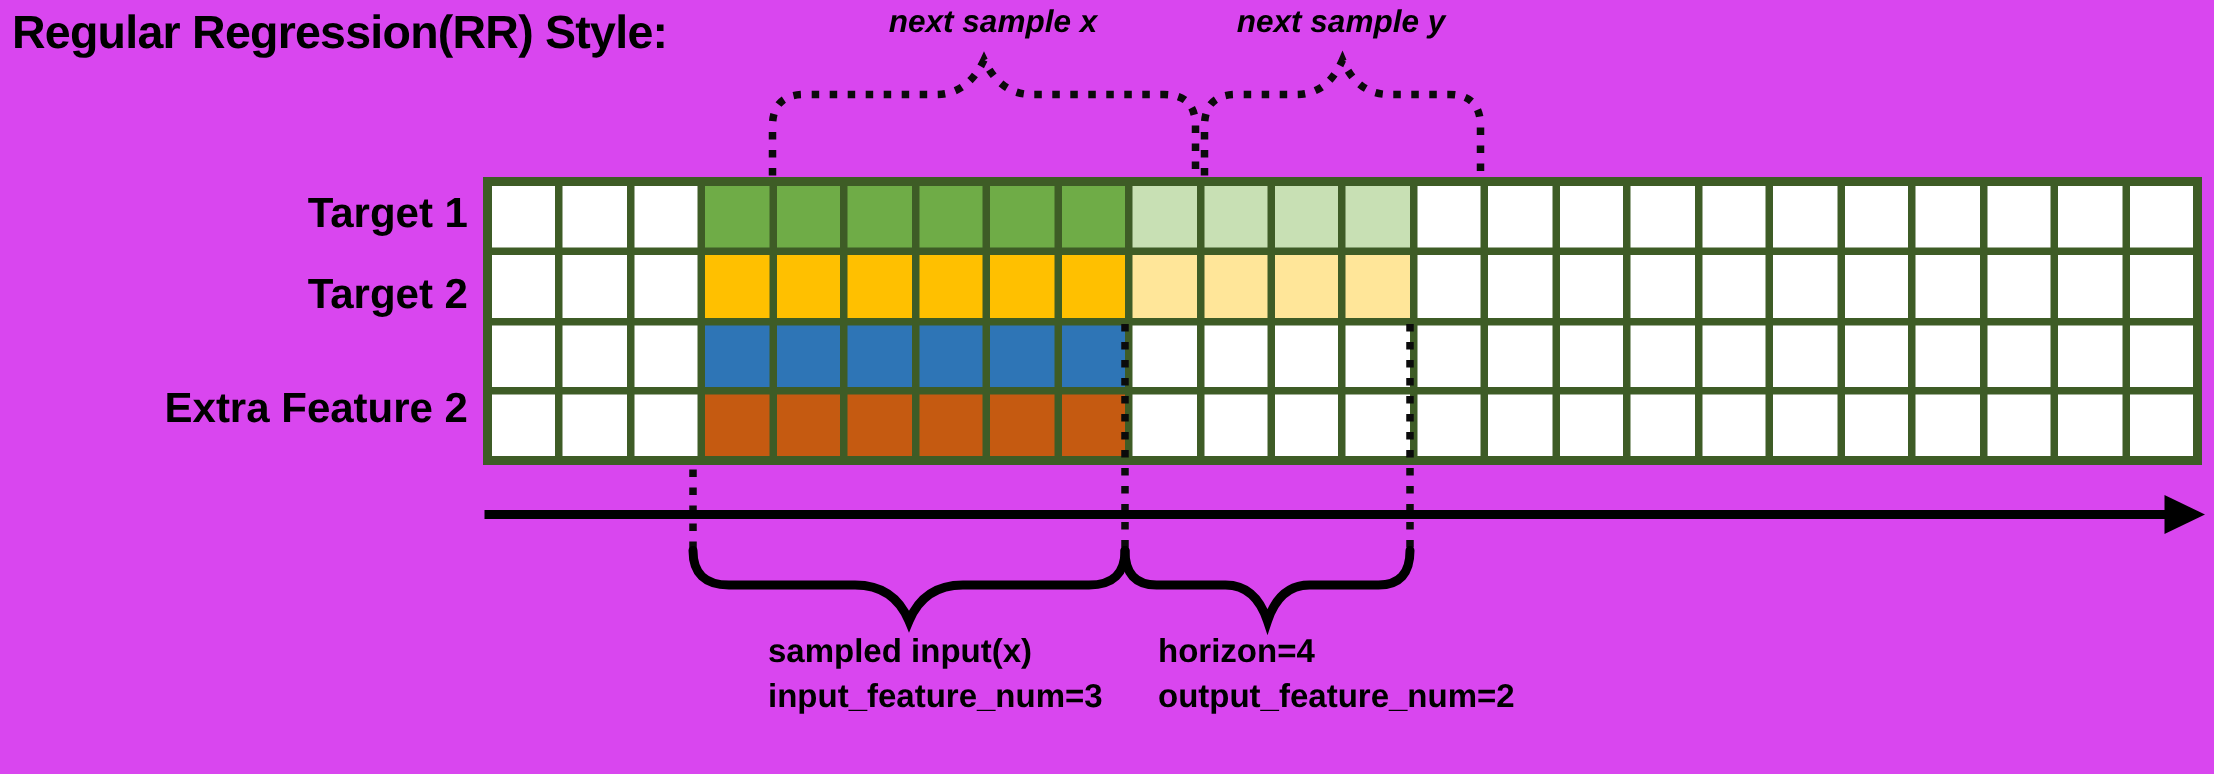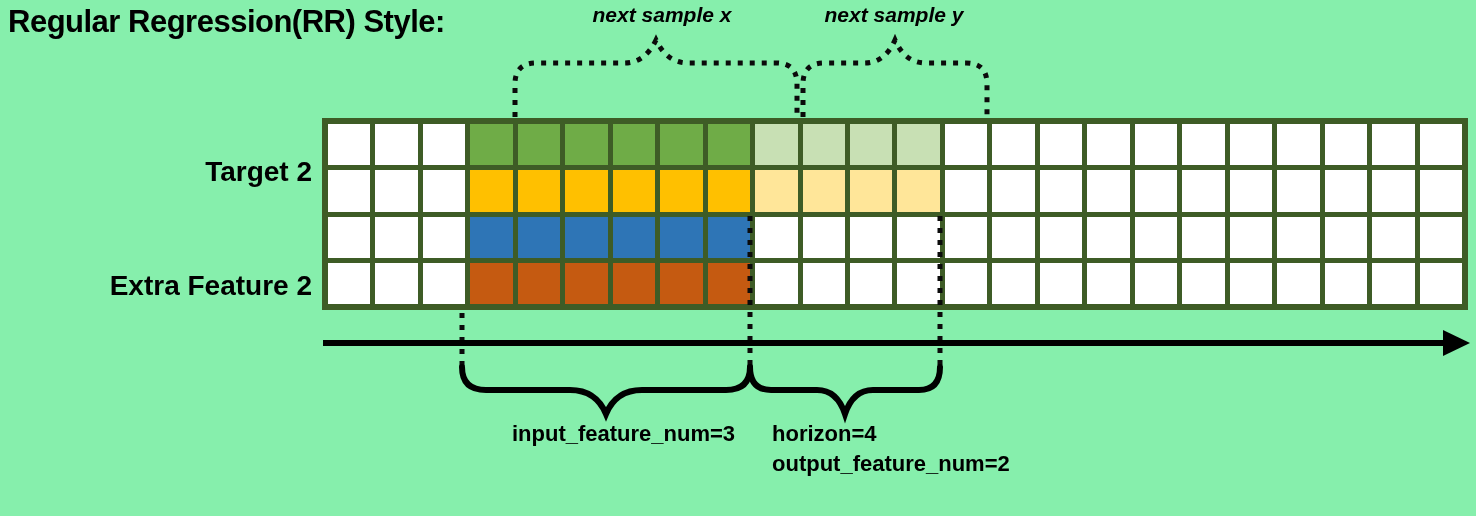--- a/index.html
+++ b/index.html
@@ -1,37 +1,37 @@
 <!DOCTYPE html>
 <html><head>
 <meta charset="utf-8">
 <style>
   html,body { margin:0; padding:0; background:#ffffff; }
   .page {
-    position:relative; width:1476px; height:516px; background:#86efac;
+    position:relative; width:1476px; height:516px; background:#d946ef;
     font-family:"Liberation Sans", sans-serif; color:#000; overflow:hidden;
   }
   .title {
     position:absolute; left:8px; top:4px;
     font-size:31px; font-weight:700; letter-spacing:-0.5px;
   }
   .brace-label {
     position:absolute; top:3px; width:220px; text-align:center;
     font-style:italic; font-weight:600; font-size:21px;
   }
   #label-nsx { left:552px; }
   #label-nsy { left:784px; }
   .row-label {
     position:absolute; left:0; width:312px; height:48px; line-height:48px;
     text-align:right; font-weight:700; font-size:28px; white-space:nowrap;
   }
   #row-label-0 { top:118px; }
-  #row-label-1 { top:148px;text-align:right; }
+  #row-label-1 { top:172px;text-align:right; }
   #row-label-2 { top:214px; }
-  #row-label-3 { top:262px; }
+  #row-label-3 { top:248px; }
   .sample-grid {
     position:absolute; left:322px; top:118px; width:1146px; height:192px;
     box-sizing:border-box; padding:6px; display:grid; gap:5px;
   }
   .cell { min-width:0; min-height:0; }
   .time-label {
     position:absolute; left:150px; top:324px; width:156px; text-align:right;
     font-size:31px; font-weight:700;
   }
   .overlay { position:absolute; left:0; top:0; pointer-events:none; }
@@ -45,20 +45,21 @@
 </head>
 <body>
 
 <div class="page">
 
   <div class="title">Regular Regression(RR) Style:</div>
 
   <div class="brace-label" id="label-nsy">next sample y</div>
   <div class="brace-label" id="label-nsx">next sample x</div>
 
+  <div class="row-label" id="row-label-0">Target 1</div>
   <div class="row-label" id="row-label-1">Target 2</div>
   <div class="row-label" id="row-label-3">Extra Feature 2</div>
 
   <div class="sample-grid" style="background: rgb(62, 92, 38); grid-template-columns: repeat(24, 1fr);">
       <div class="cell" style="background: rgb(255, 255, 255);"></div>
       <div class="cell" style="background: rgb(255, 255, 255);"></div>
       <div class="cell" style="background: rgb(255, 255, 255);"></div>
       <div class="cell" style="background: rgb(111, 172, 71);"></div>
       <div class="cell" style="background: rgb(111, 172, 71);"></div>
       <div class="cell" style="background: rgb(111, 172, 71);"></div>
@@ -165,20 +166,21 @@
     <line x1="940" y1="216" x2="940" y2="366" stroke="#0b0b0b" stroke-width="5" stroke-dasharray="5 7"></line>
 
     <line x1="323" y1="343" x2="1446" y2="343" stroke="#000" stroke-width="6"></line>
     <polygon points="1443,330 1470,343 1443,356" fill="#000"></polygon>
 
     <path d="M 462 367 Q 462 390 486 390 L 570 390 Q 596 390 606 414 Q 616 390 642 390 L 726 390 Q 750 390 750 367" fill="none" stroke="#000" stroke-width="6" stroke-linecap="round"></path>
     <path d="M 750 367 Q 750 390 771 390 L 817 390 Q 837 390 845 414 Q 853 390 873 390 L 919 390 Q 940 390 940 367" fill="none" stroke="#000" stroke-width="6" stroke-linecap="round"></path>
   </svg>
 
   <div class="bottom-text" id="input-text">
+    <div>sampled input(x)</div>
     <div>input_feature_num=3</div>
   </div>
   <div class="bottom-text" id="output-text">
     <div>horizon=4</div>
     <div>output_feature_num=2</div>
   </div>
 
 </div>
 
 </body></html>

